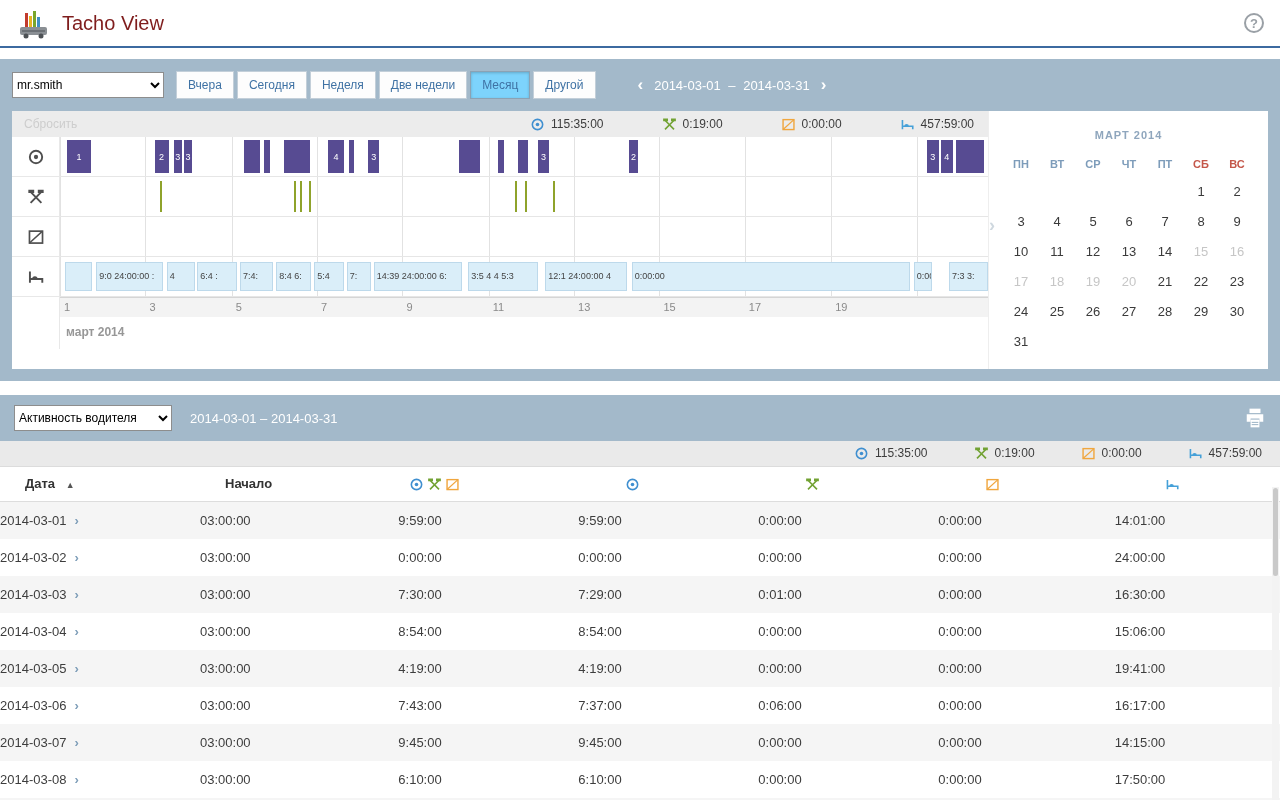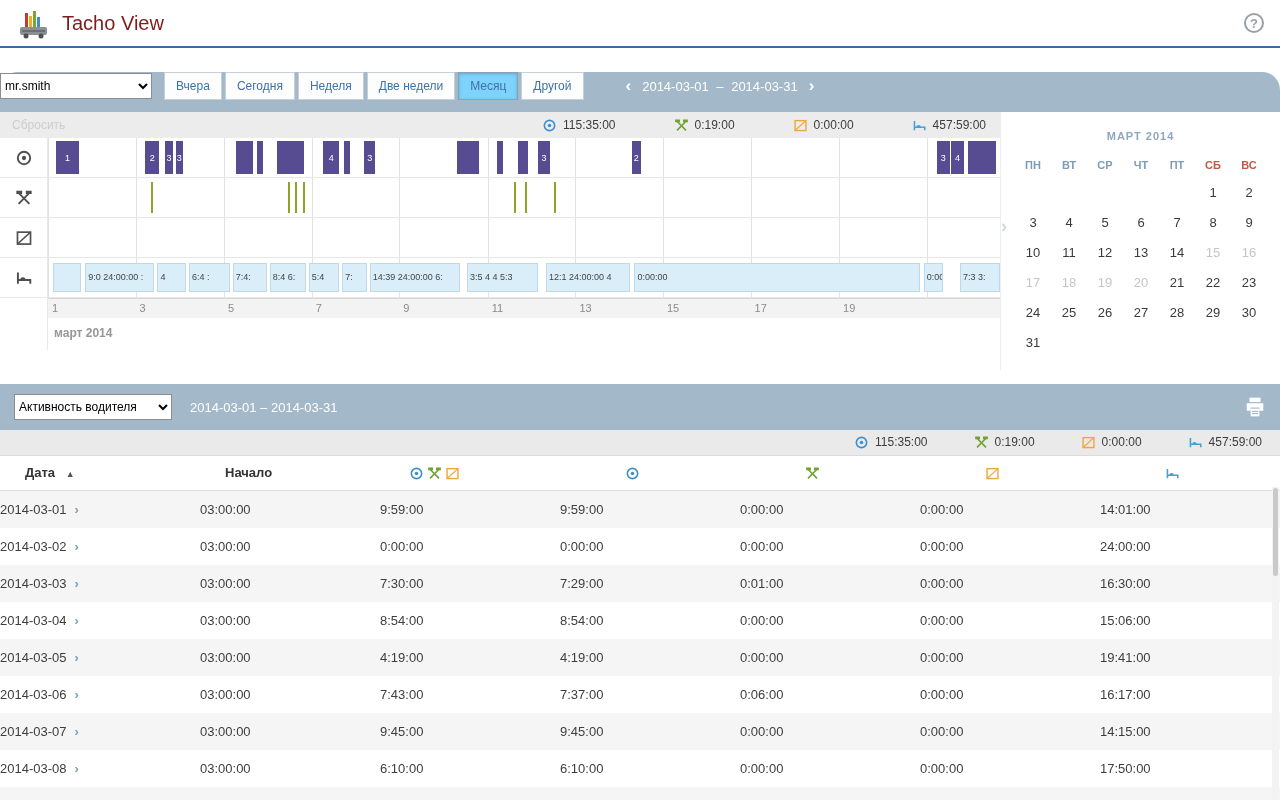--- a/index.html
+++ b/index.html
@@ -10,21 +10,21 @@
   .app-header { height:48px; display:flex; align-items:center; padding:0 16px;
     background:#fff; border-bottom:2px solid var(--header-line,#3c6aa0); }
   .logo { width:36px; height:32px; margin-right:10px; display:inline-flex; }
   .logo svg { width:100%; height:100%; }
   .app-title { font-size:20px; color:#7f1d1d; }
   .help { margin-left:auto; width:20px; height:20px; border:2px solid #9aa0a6; border-radius:50%;
     color:#9aa0a6; display:flex; align-items:center; justify-content:center;
     font-weight:bold; font-size:13px; cursor:pointer; }
 
   
-  .section1 { margin-top:24px; background:var(--section-bg,#a3b9ca); padding:0;border-radius:18px; }
+  .section1 { margin-top:11px; background:var(--section-bg,#a3b9ca); padding:12px; }
   .toolbar { display:flex; align-items:center; margin-bottom:12px; }
   select.driver { width:152px; height:26px; border:1px solid #8d8d8d; font-size:12px;
     font-family:"Liberation Sans",sans-serif; background:#fff; }
   .btn-group { display:flex; margin-left:12px; }
   .range-btn { background:#fdfdfd; border:1px solid #c3cfd9; color:#3f72a4; font-size:12px;
     padding:6px 11px; margin-right:3px; cursor:pointer; font-family:"Liberation Sans",sans-serif; }
   .range-btn.active { background:#7dd3fc; border-color:#8ba2b4; box-shadow:inset 0 1px 3px rgba(0,0,0,.2); }
   .date-nav { display:flex; align-items:center; color:#fff; margin-left:30px; font-size:13px; }
   .chev { font-size:17px; font-weight:bold; margin:0 9px; cursor:pointer; color:#fff; }
   .date-text span { margin:0 2px; }
@@ -88,21 +88,21 @@
   
   .thead,.trow { display:grid; grid-template-columns:200px 180px 180px 180px 180px 180px 180px; }
   .thead { background:#fff; border-bottom:1px solid #ddd; }
   .th { height:34px; line-height:34px; font-weight:bold; font-size:13px; color:#333; }
   .th-date,.th-start { padding-left:25px; }
   .sort { font-size:9px; color:#555; margin-left:7px; }
   .th-icons { display:flex; justify-content:flex-end; align-items:center; gap:3px; padding-right:100px; }
   .trow:nth-child(odd) { background:#f5f5f5; }
   .td { height:37px; line-height:37px; font-size:13px; color:#3d3d3d; }
   .td-date,.td-start { }
-  .td-num { text-align:left; padding-right:100px; }
+  .td-num { text-align:center; padding-right:100px; }
   .row-chev { color:#7d9db8; font-weight:bold; margin-left:8px; cursor:pointer; }
 
   .scrollbar { position:fixed; right:1px; top:487px; bottom:0; width:7px; background:#f3f3f3; }
   .scrollbar .thumb { height:88px; background:#c9c9c9; border-radius:4px; margin:1px; cursor:pointer; }
 </style>
 </head>
 <body>
 
 <header class="app-header">
   <span class="logo">

